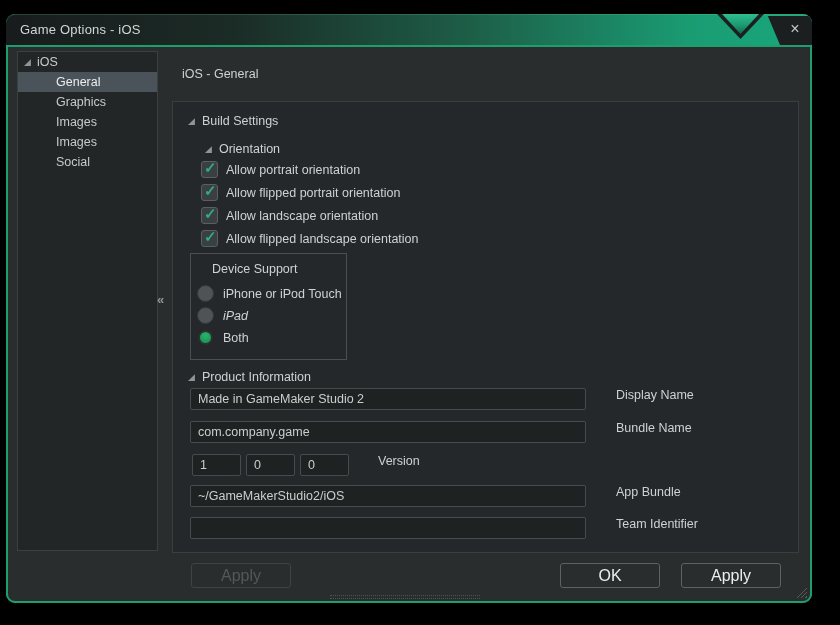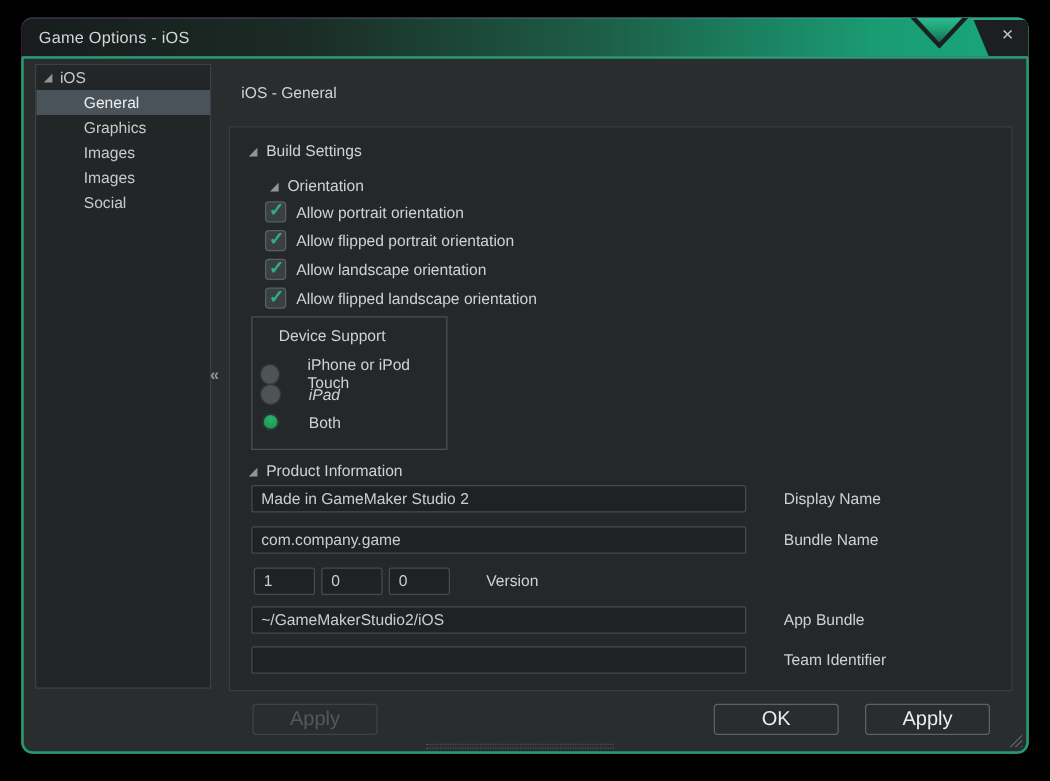--- a/index.html
+++ b/index.html
@@ -1,22 +1,22 @@
 <!DOCTYPE html>
 <html><head>
 <meta charset="utf-8">
 <style>
   * { margin:0; padding:0; box-sizing:border-box; }
   html,body { background:#000; }
   body { font-family:"Liberation Sans", sans-serif; -webkit-font-smoothing:antialiased; }
   .stage { position:relative; width:840px; height:625px; background:#000; overflow:hidden; }
 
   
-  .window { position:absolute; left:17px; top:14px; width:806px; height:589px;
-            border-radius:9px 9px 10px 10px; background:#a21caf; }
+  .window { position:absolute; left:6px; top:14px; width:806px; height:589px;
+            border-radius:9px 9px 10px 10px; background:#0ea5e9; }
 
   
   .titlebar { position:absolute; left:0; top:0; width:806px; height:31px;
               border-radius:9px 9px 0 0; overflow:hidden;
               background:linear-gradient(90deg,#181c1c 0%,#1b2b26 28%,#1d5f48 58%,#1a9c73 85%,#19a77b 100%);
               box-shadow:inset 0 1px 0 rgba(120,230,190,.18); }
   .tb-title { position:absolute; left:14px; top:0; line-height:31px; font-size:13px;
               color:#d3d6d6; letter-spacing:.2px; white-space:nowrap; }
   .tb-notch-outer { position:absolute; left:711px; top:0; width:47px; height:25px; background:#1b1f20;
               clip-path:polygon(0 0,100% 0,50% 100%); }
@@ -62,30 +62,30 @@
   .cb-row { position:absolute; left:28px; display:flex; align-items:center; gap:8px;
             font-size:12.5px; color:#ced2d2; }
   .checkbox { width:17px; height:17px; background:#3a3f42; border:1px solid #5a5f61;
             border-radius:3px; position:relative; cursor:pointer; }
   .checkbox .check { position:absolute; left:2px; top:-3px; font-size:15px; font-weight:bold;
             color:#2fae80; }
 
   .groupbox { position:absolute; left:17px; top:151px; width:157px; height:107px;
             border:1px solid #4a4f51; background:#25282a; }
   .groupbox-title { position:absolute; left:21px; top:8px; font-size:12.5px; color:#ced2d2; }
-  .radio-row { position:absolute; left:6px; display:flex; align-items:center; gap:22px;
+  .radio-row { position:absolute; left:6px; display:flex; align-items:center; gap:9px;
             font-size:12.5px; color:#ced2d2; }
   .radio { width:17px; height:17px; border-radius:50%; background:#4e5355;
             border:1px solid #34383a; position:relative; cursor:pointer; }
   .radio.sel { background:#2c3031; border-color:#232728; }
   .radio.sel::after { content:""; position:absolute; left:2px; top:2px; width:11px; height:11px;
             border-radius:50%;
             background:radial-gradient(circle at 50% 32%, #2cb36e 0%, #1b9a58 70%, #148549 100%); }
 
-  .field-row { position:absolute; left:17px; display:flex; align-items:center; }
+  .field-row { position:absolute; left:17px; display:flex; align-items:flex-start; }
   .text-input { width:396px; height:22px; background:#1f2223; border:1px solid #474b4d;
             border-radius:2px; color:#caced0; font-size:12.5px; padding:0 7px;
             font-family:"Liberation Sans", sans-serif; outline:none; }
   .small-input { width:49px; margin-right:5px; }
   .field-label { margin-left:30px; font-size:12.5px; color:#ced2d2; white-space:nowrap; }
   .ver-label { margin-left:24px; font-size:12.5px; color:#ced2d2; }
 
   
   .btn { position:absolute; top:516px; width:100px; height:25px; background:#292d2e;
          border:1px solid #5d6265; border-radius:3px; color:#eceeee; font-size:16px;

